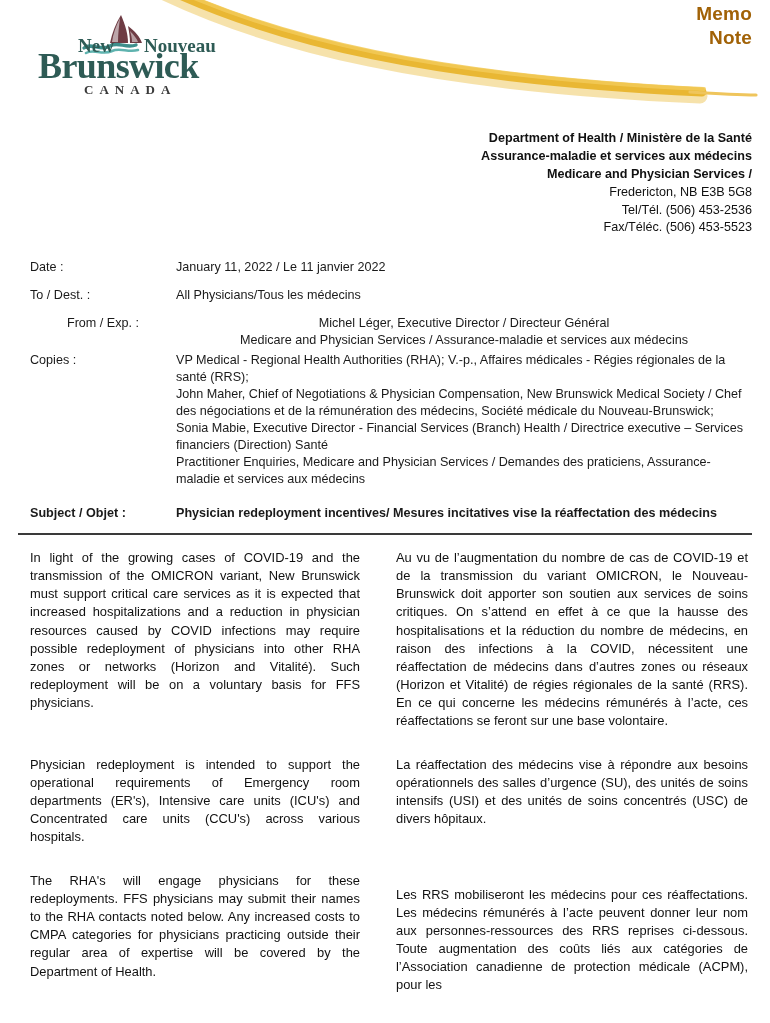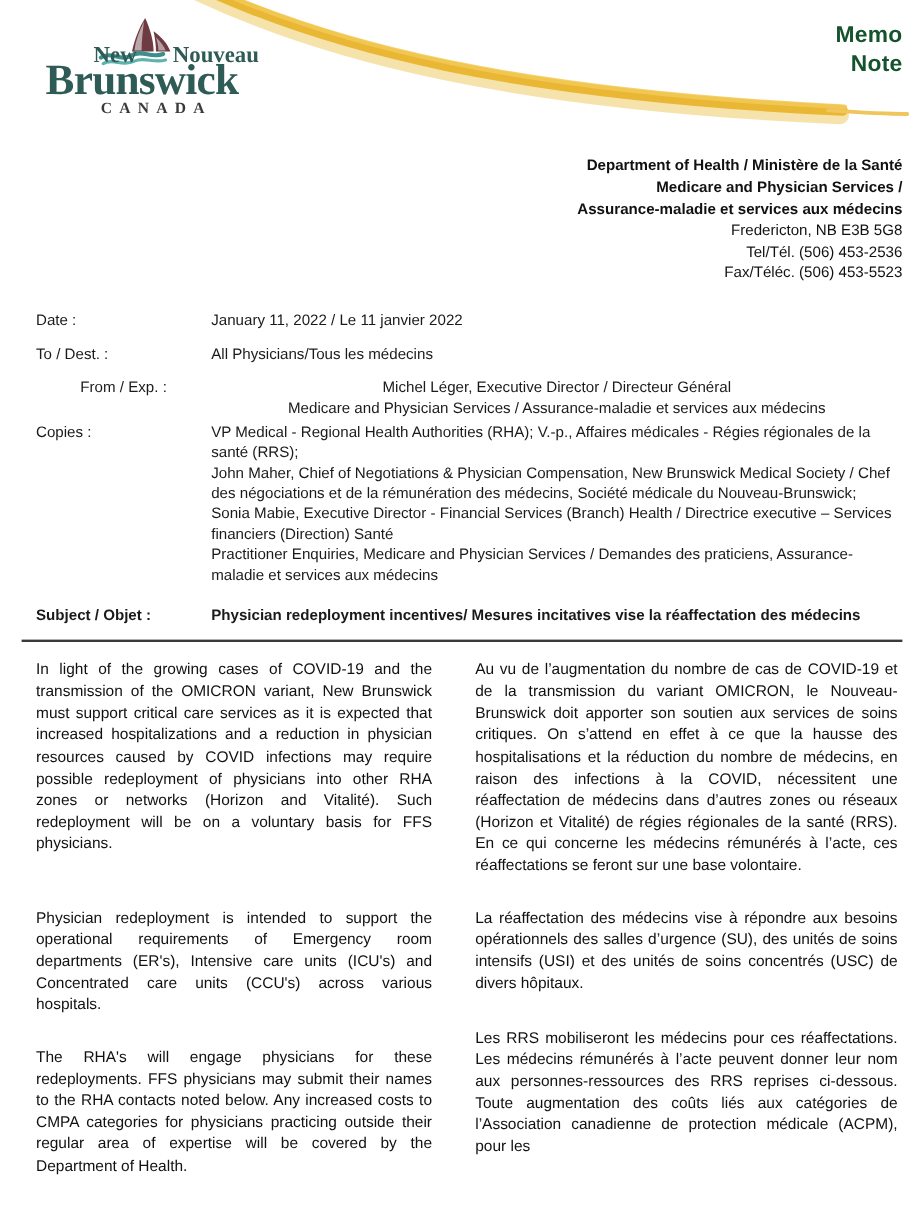--- a/index.html
+++ b/index.html
@@ -37,23 +37,22 @@
     pointer-events: none;
   }
   .memo-note {
     position: absolute;
     right: 18px;
     top: 2px;
     text-align: right;
     line-height: 1.25;
     font-size: 19px;
     font-weight: bold;
-    color: #14532d;
+    color: #a16207;
     letter-spacing: 0.2px;
-    margin-top: 16px;
   }
   .memo-note div { display: block; }
 
   
   .logo {
     position: absolute;
     left: 36px;
     top: 12px;
     width: 210px;
     height: 86px;
@@ -189,22 +188,22 @@
     </div>
 
     <div class="memo-note">
       <div>Memo</div>
       <div>Note</div>
     </div>
   </div>
 
   <div class="address-block">
     <div class="bold">Department of Health / Ministère de la Santé</div>
+    <div class="bold">Assurance-maladie et services aux médecins</div>
     <div class="bold">Medicare and Physician Services /</div>
-    <div class="bold">Assurance-maladie et services aux médecins</div>
     <div>Fredericton, NB E3B 5G8</div>
     <div>Tel/Tél. (506) 453-2536</div>
     <div>Fax/Téléc. (506) 453-5523</div>
   </div>
 
   <table class="meta">
     <tbody>
       <tr>
         <td class="label">Date :</td>
         <td class="value">January 11, 2022 / Le 11 janvier 2022</td>
@@ -239,18 +238,18 @@
   <div class="divider"></div>
 
   <div class="body-cols">
     <div class="col left">
       <p class="para" style="margin-bottom: 44.0625px;">In light of the growing cases of COVID-19 and the transmission of the OMICRON variant, New Brunswick must support critical care services as it is expected that increased hospitalizations and a reduction in physician resources caused by COVID infections may require possible redeployment of physicians into other RHA zones or networks (Horizon and Vitalité). Such redeployment will be on a voluntary basis for FFS physicians.</p>
       <p class="para">Physician redeployment is intended to support the operational requirements of Emergency room departments (ER's), Intensive care units (ICU's) and Concentrated care units (CCU's) across various hospitals.</p>
       <p class="para last">The RHA's will engage physicians for these redeployments. FFS physicians may submit their names to the RHA contacts noted below. Any increased costs to CMPA categories for physicians practicing outside their regular area of expertise will be covered by the Department of Health.</p>
     </div>
     <div class="col right">
       <p class="para">Au vu de l’augmentation du nombre de cas de COVID-19 et de la transmission du variant OMICRON, le Nouveau-Brunswick doit apporter son soutien aux services de soins critiques. On s’attend en effet à ce que la hausse des hospitalisations et la réduction du nombre de médecins, en raison des infections à la COVID, nécessitent une réaffectation de médecins dans d’autres zones ou réseaux (Horizon et Vitalité) de régies régionales de la santé (RRS). En ce qui concerne les médecins rémunérés à l’acte, ces réaffectations se feront sur une base volontaire.</p>
-      <p class="para" style="margin-bottom: 28px;">La réaffectation des médecins vise à répondre aux besoins opérationnels des salles d’urgence (SU), des unités de soins intensifs (USI) et des unités de soins concentrés (USC) de divers hôpitaux.</p>
+      <p class="para" style="margin-bottom: 58px;">La réaffectation des médecins vise à répondre aux besoins opérationnels des salles d’urgence (SU), des unités de soins intensifs (USI) et des unités de soins concentrés (USC) de divers hôpitaux.</p>
       <p class="para last">Les RRS mobiliseront les médecins pour ces réaffectations. Les médecins rémunérés à l’acte peuvent donner leur nom aux personnes-ressources des RRS reprises ci-dessous. Toute augmentation des coûts liés aux catégories de l’Association canadienne de protection médicale (ACPM), pour les</p>
     </div>
   </div>
 
 </div>
 
 </body></html>

